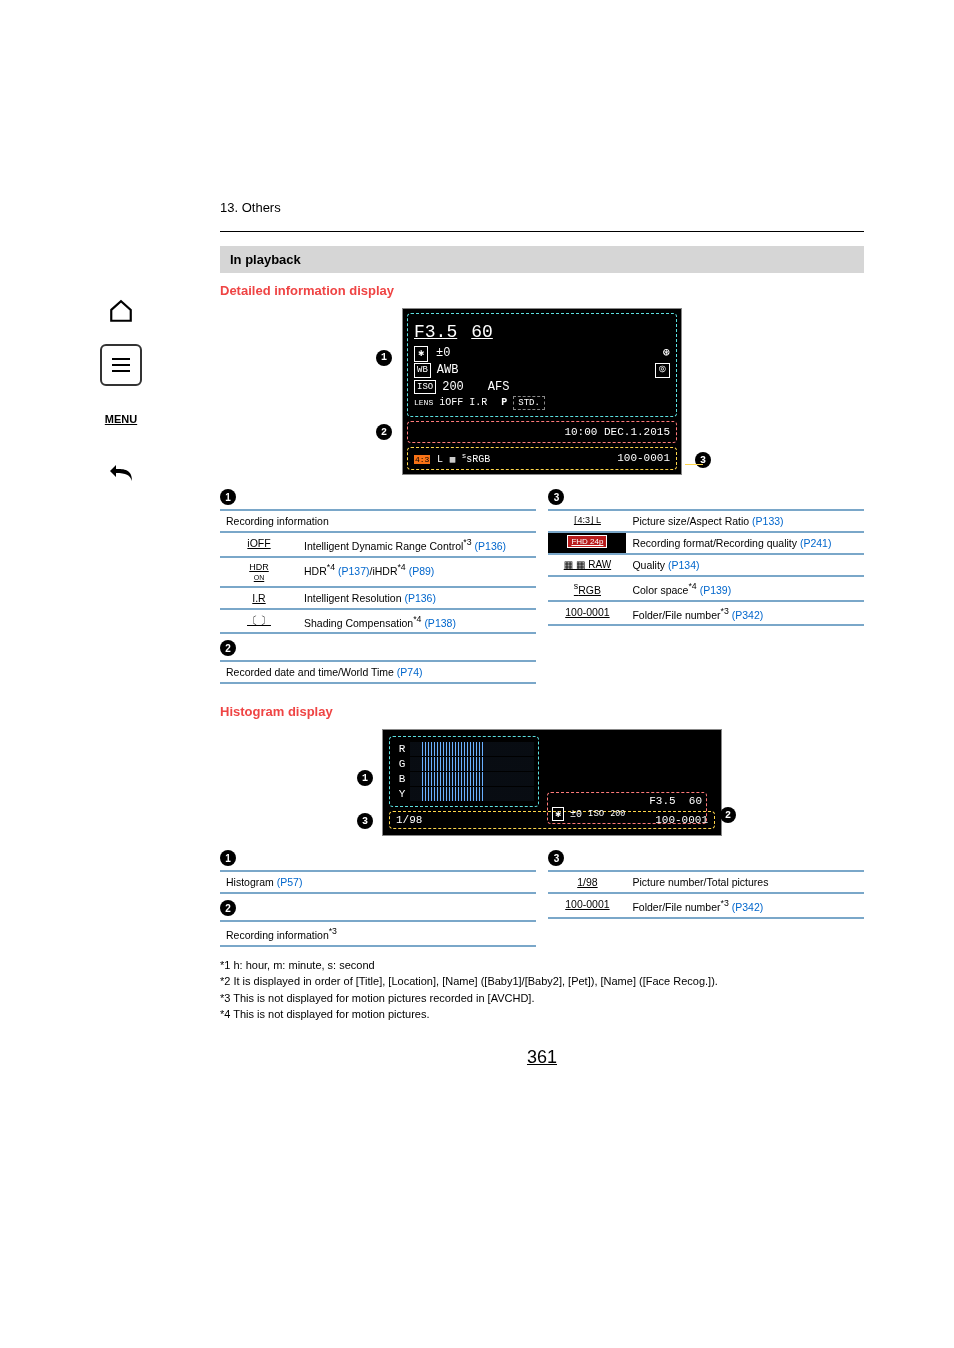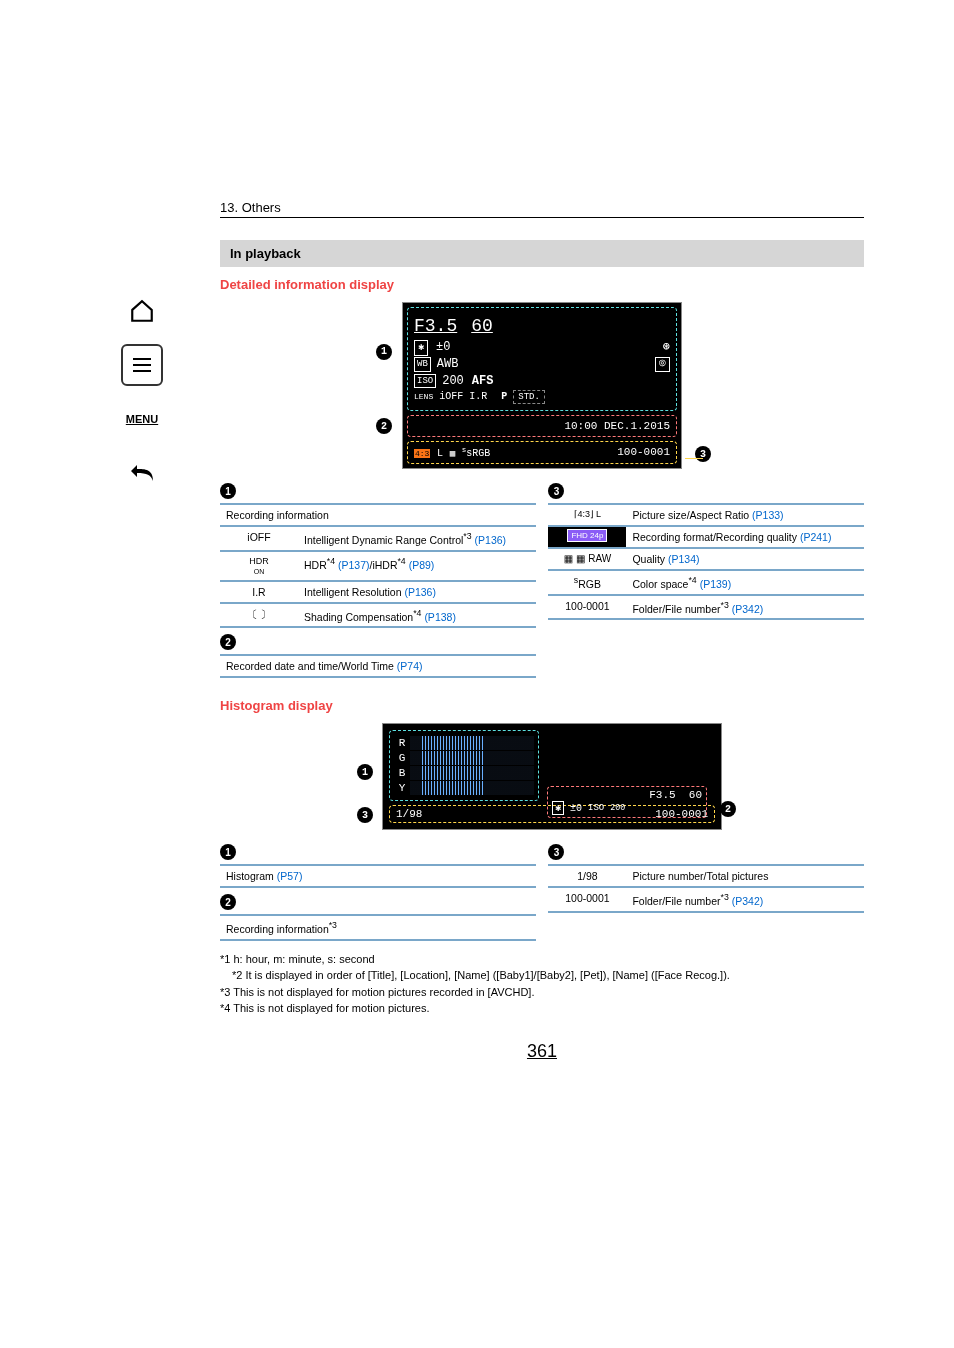--- a/index.html
+++ b/index.html
@@ -14,43 +14,42 @@
   }
   .page {
     padding: 200px 90px 60px 90px;
     position: relative;
   }
   .sidebar {
     position: absolute;
     left: 100px;
     top: 290px;
     width: 50px;
-    margin-left: 21px;
   }
   .sidebar-icon {
     display: flex;
     align-items: center;
     justify-content: center;
     width: 42px;
     height: 42px;
     margin-bottom: 12px;
     border: 2px solid #333;
     border-radius: 6px;
     font-size: 11px;
     font-weight: bold;
   }
   .sidebar-icon.noborder { border: none; }
   .content {
     margin-left: 130px;
   }
   .chapter-head {
     font-size: 13px;
     border-bottom: 1px solid #000;
-    padding-bottom: 2px;
-    margin-bottom: 22px;
+    padding-bottom: 16px;
+    margin-bottom: 14px;
   }
   .section-bar {
     background: #d6d6d6;
     padding: 6px 10px;
     font-weight: bold;
     margin-bottom: 10px;
   }
   .subhead {
     font-weight: bold;
     color: #ef4444;
@@ -92,20 +91,21 @@
     border-bottom: 2px solid #7aa7c9;
     vertical-align: top;
   }
   table.tbl td.firsthead {
     border-top: 2px solid #7aa7c9;
   }
   table.tbl td.iconcell {
     text-align: center;
     width: 78px;
     font-family: Arial, sans-serif;
+    text-decoration: underline;
   }
   .link { color: #0066cc; }
   .footnote {
     font-size: 11px;
     margin: 10px 0 0 0;
     line-height: 1.5;
   }
   .pagenum {
     text-align: center;
     margin-top: 24px;
@@ -270,21 +270,21 @@
             <span style="margin-left:auto;">⊛</span>
           </div>
           <div style="display:flex; gap:6px; align-items:center;">
             <span style="border:1px solid #fff; padding:0 2px; font-size:9px;">WB</span>
             <span>AWB</span>
             <span style="margin-left:auto; border:1px solid #fff; padding:0 3px; font-size:9px;">⦾</span>
           </div>
           <div style="display:flex; gap:6px; align-items:center;">
             <span style="border:1px solid #fff; padding:0 2px; font-size:9px;">ISO</span>
             <span>200</span>
-            <span style="margin-left:2px;font-weight:bold;">AFS</span>
+            <span style="margin-left:18px;">AFS</span>
           </div>
           <div style="display:flex; gap:6px; align-items:center; font-size:10px;">
             <span style="font-size:8px;">LENS</span>
             <span>iOFF</span>
             <span>I.R</span>
             <span style="margin-left:8px; font-weight:bold;">P</span>
             <span style="border:1px dashed #888; padding:0 4px; font-size:9px;">STD.</span>
           </div>
         </div>
         <div class="fig1-mid" style="position:relative;">
@@ -359,21 +359,21 @@
         <div class="bullet-head">3</div>
         <table class="tbl">
           <tbody>
               <tr>
             <td class="iconcell firsthead" style="font-size:9px;">⌈4:3⌋ L</td>
             <td class="firsthead">
               <span>Picture size/Aspect Ratio </span><span class="link">(P133)</span>
             </td>
           </tr>
           <tr>
-            <td class="iconcell" style="font-size:8px; background:#000; color:#fff;"><span style="background:#8b5cf6; color:#fff; padding:1px 3px; border:1px solid #fff;">FHD 24p</span></td>
+            <td class="iconcell" style="font-size:8px; background:#000; color:#fff;"><span style="background:#b91c1c; color:#fff; padding:1px 3px; border:1px solid #fff;">FHD 24p</span></td>
             <td>
               <span>Recording format/Recording quality </span><span class="link">(P241)</span>
             </td>
           </tr>
           <tr>
             <td class="iconcell" style="font-size:10px;">▦ ▦ RAW</td>
             <td>
               <span>Quality </span><span class="link">(P134)</span>
             </td>
           </tr>
@@ -479,21 +479,21 @@
               <span class="link">(P342)</span>
             </td>
           </tr>
         </tbody>
           </table>
       </div>
     </div>
 
     <div class="footnote">
       <div>*1 h: hour, m: minute, s: second</div>
-      <div style="padding-left:18px; text-indent:-18px;margin-left:12px;">*2 It is displayed in order of [Title], [Location], [Name] ([Baby1]/[Baby2], [Pet]), [Name] ([Face Recog.]).</div>
+      <div style="padding-left:18px; text-indent:-18px;">*2 It is displayed in order of [Title], [Location], [Name] ([Baby1]/[Baby2], [Pet]), [Name] ([Face Recog.]).</div>
       <div>*3 This is not displayed for motion pictures recorded in [AVCHD].</div>
       <div>*4 This is not displayed for motion pictures.</div>
     </div>
 
     <div class="pagenum">361</div>
 
   </div>
 </div>
 
 </body></html>

